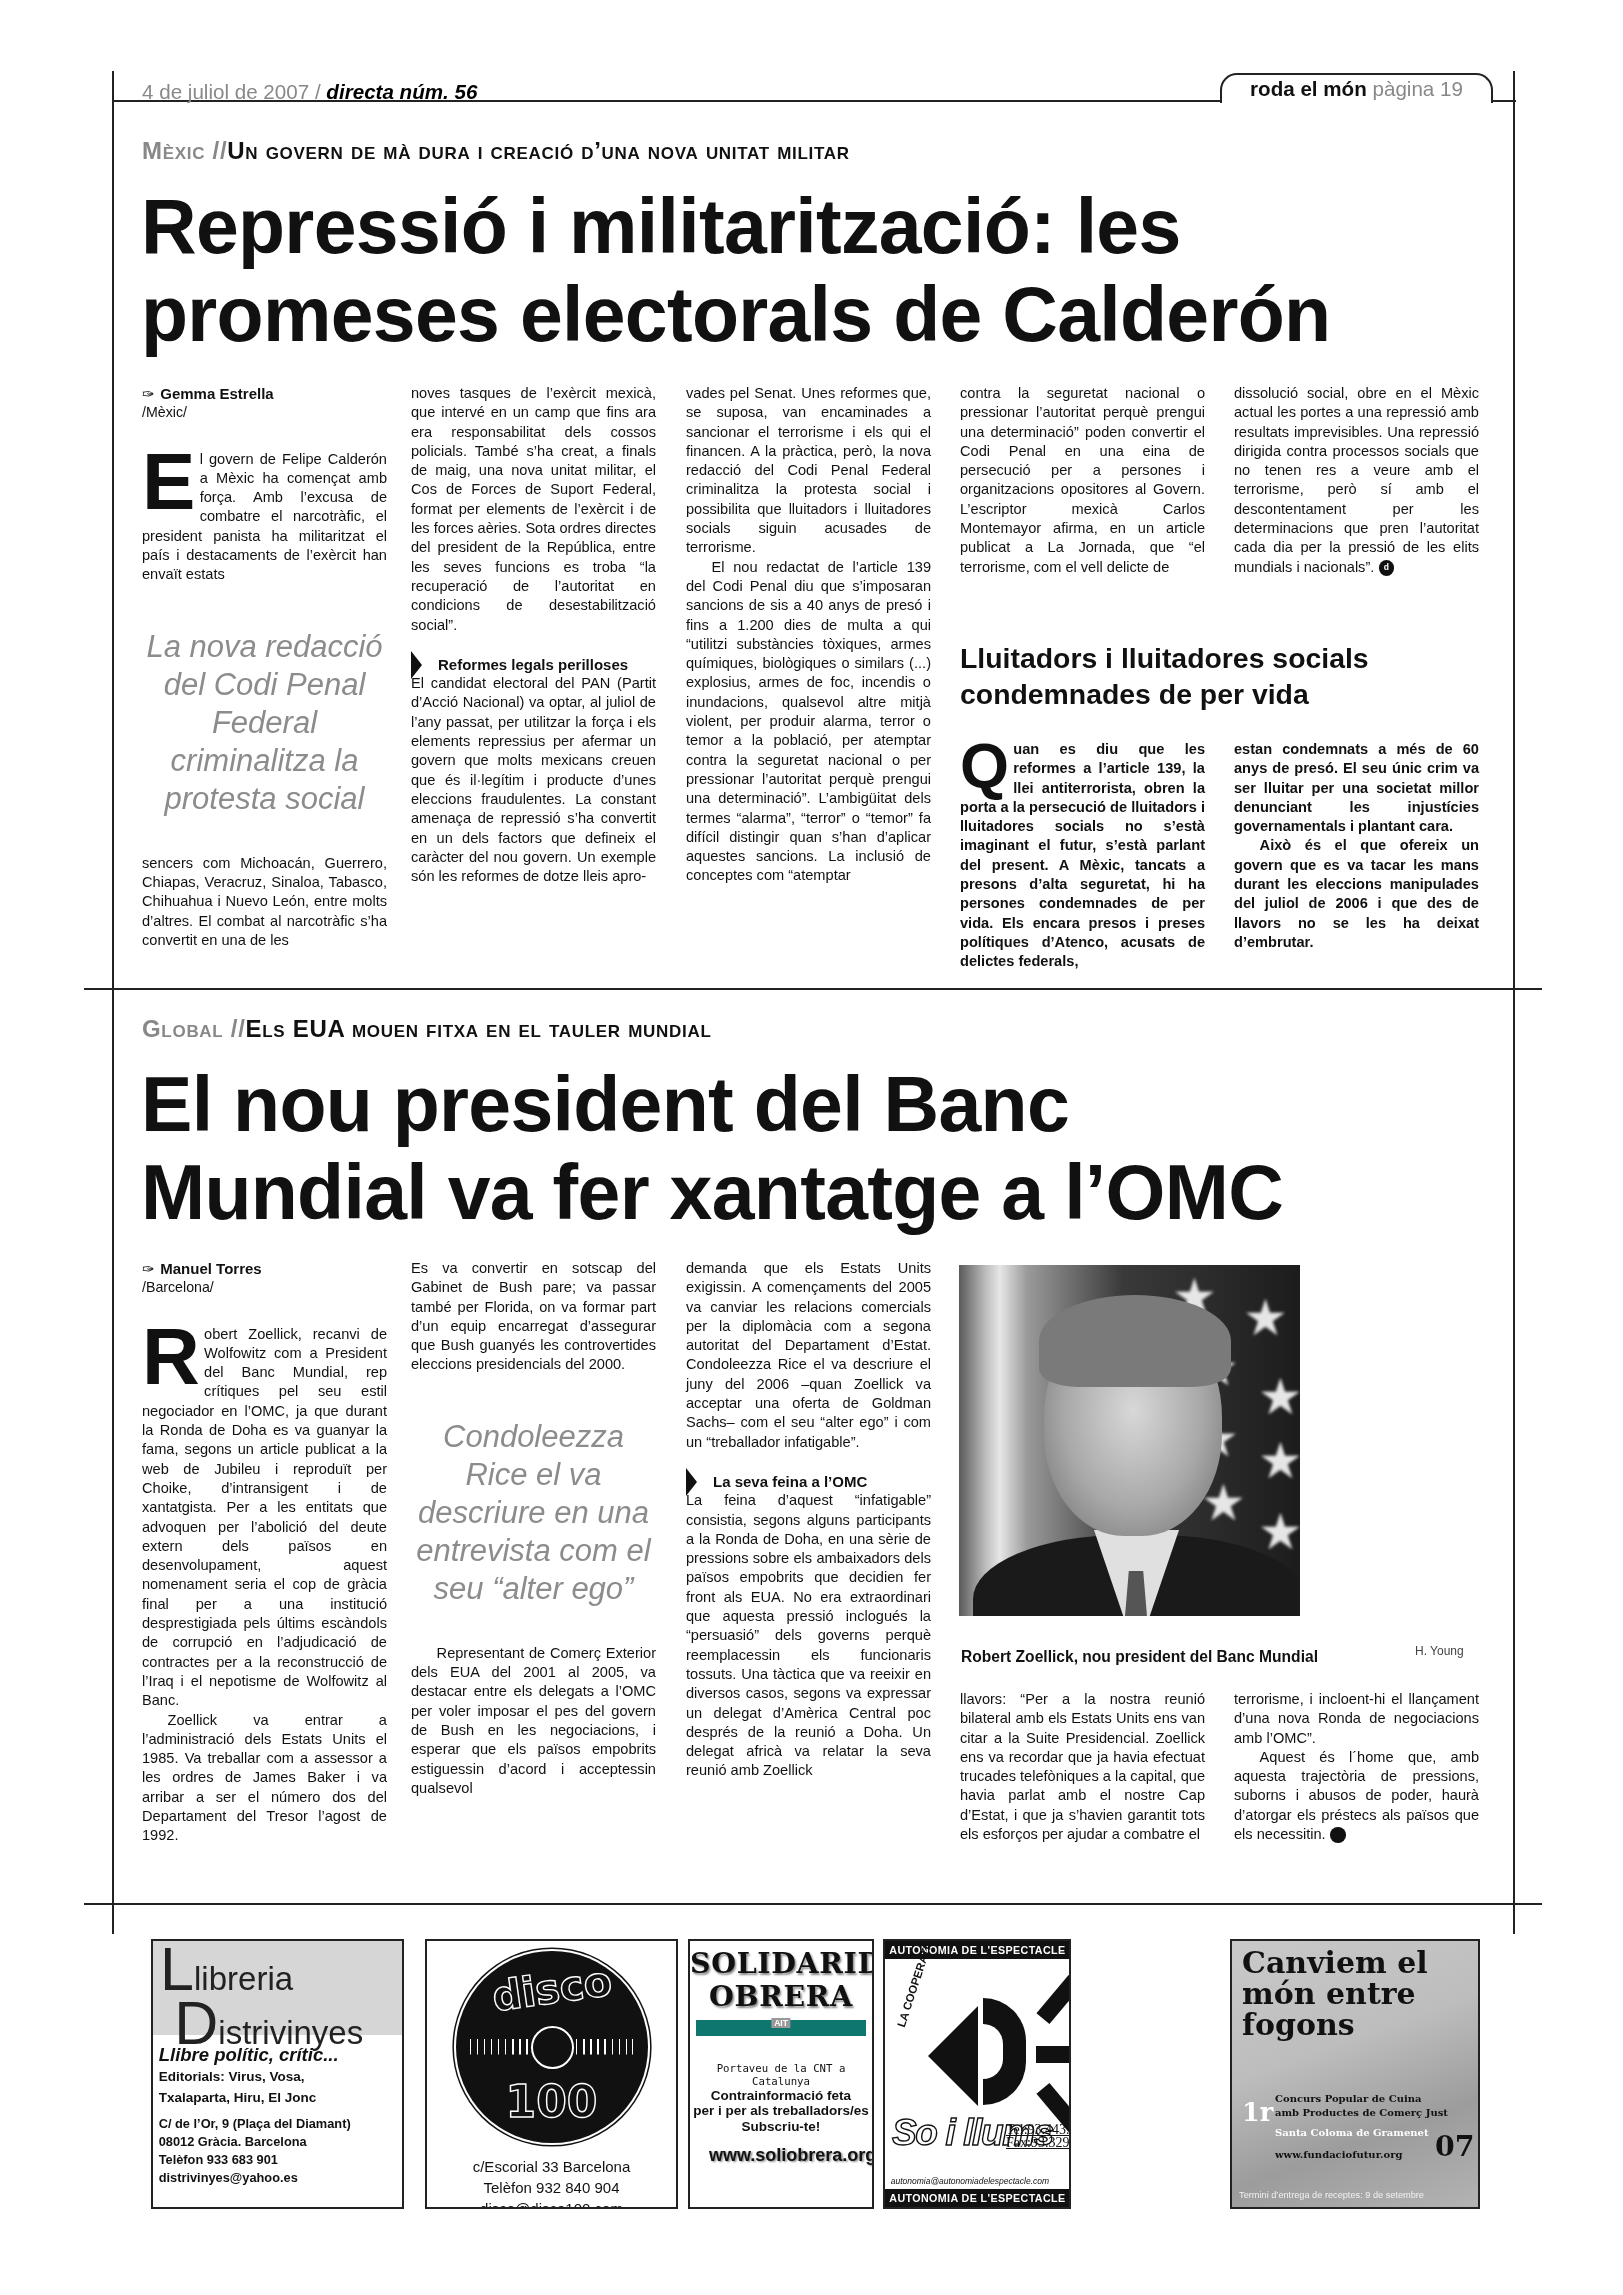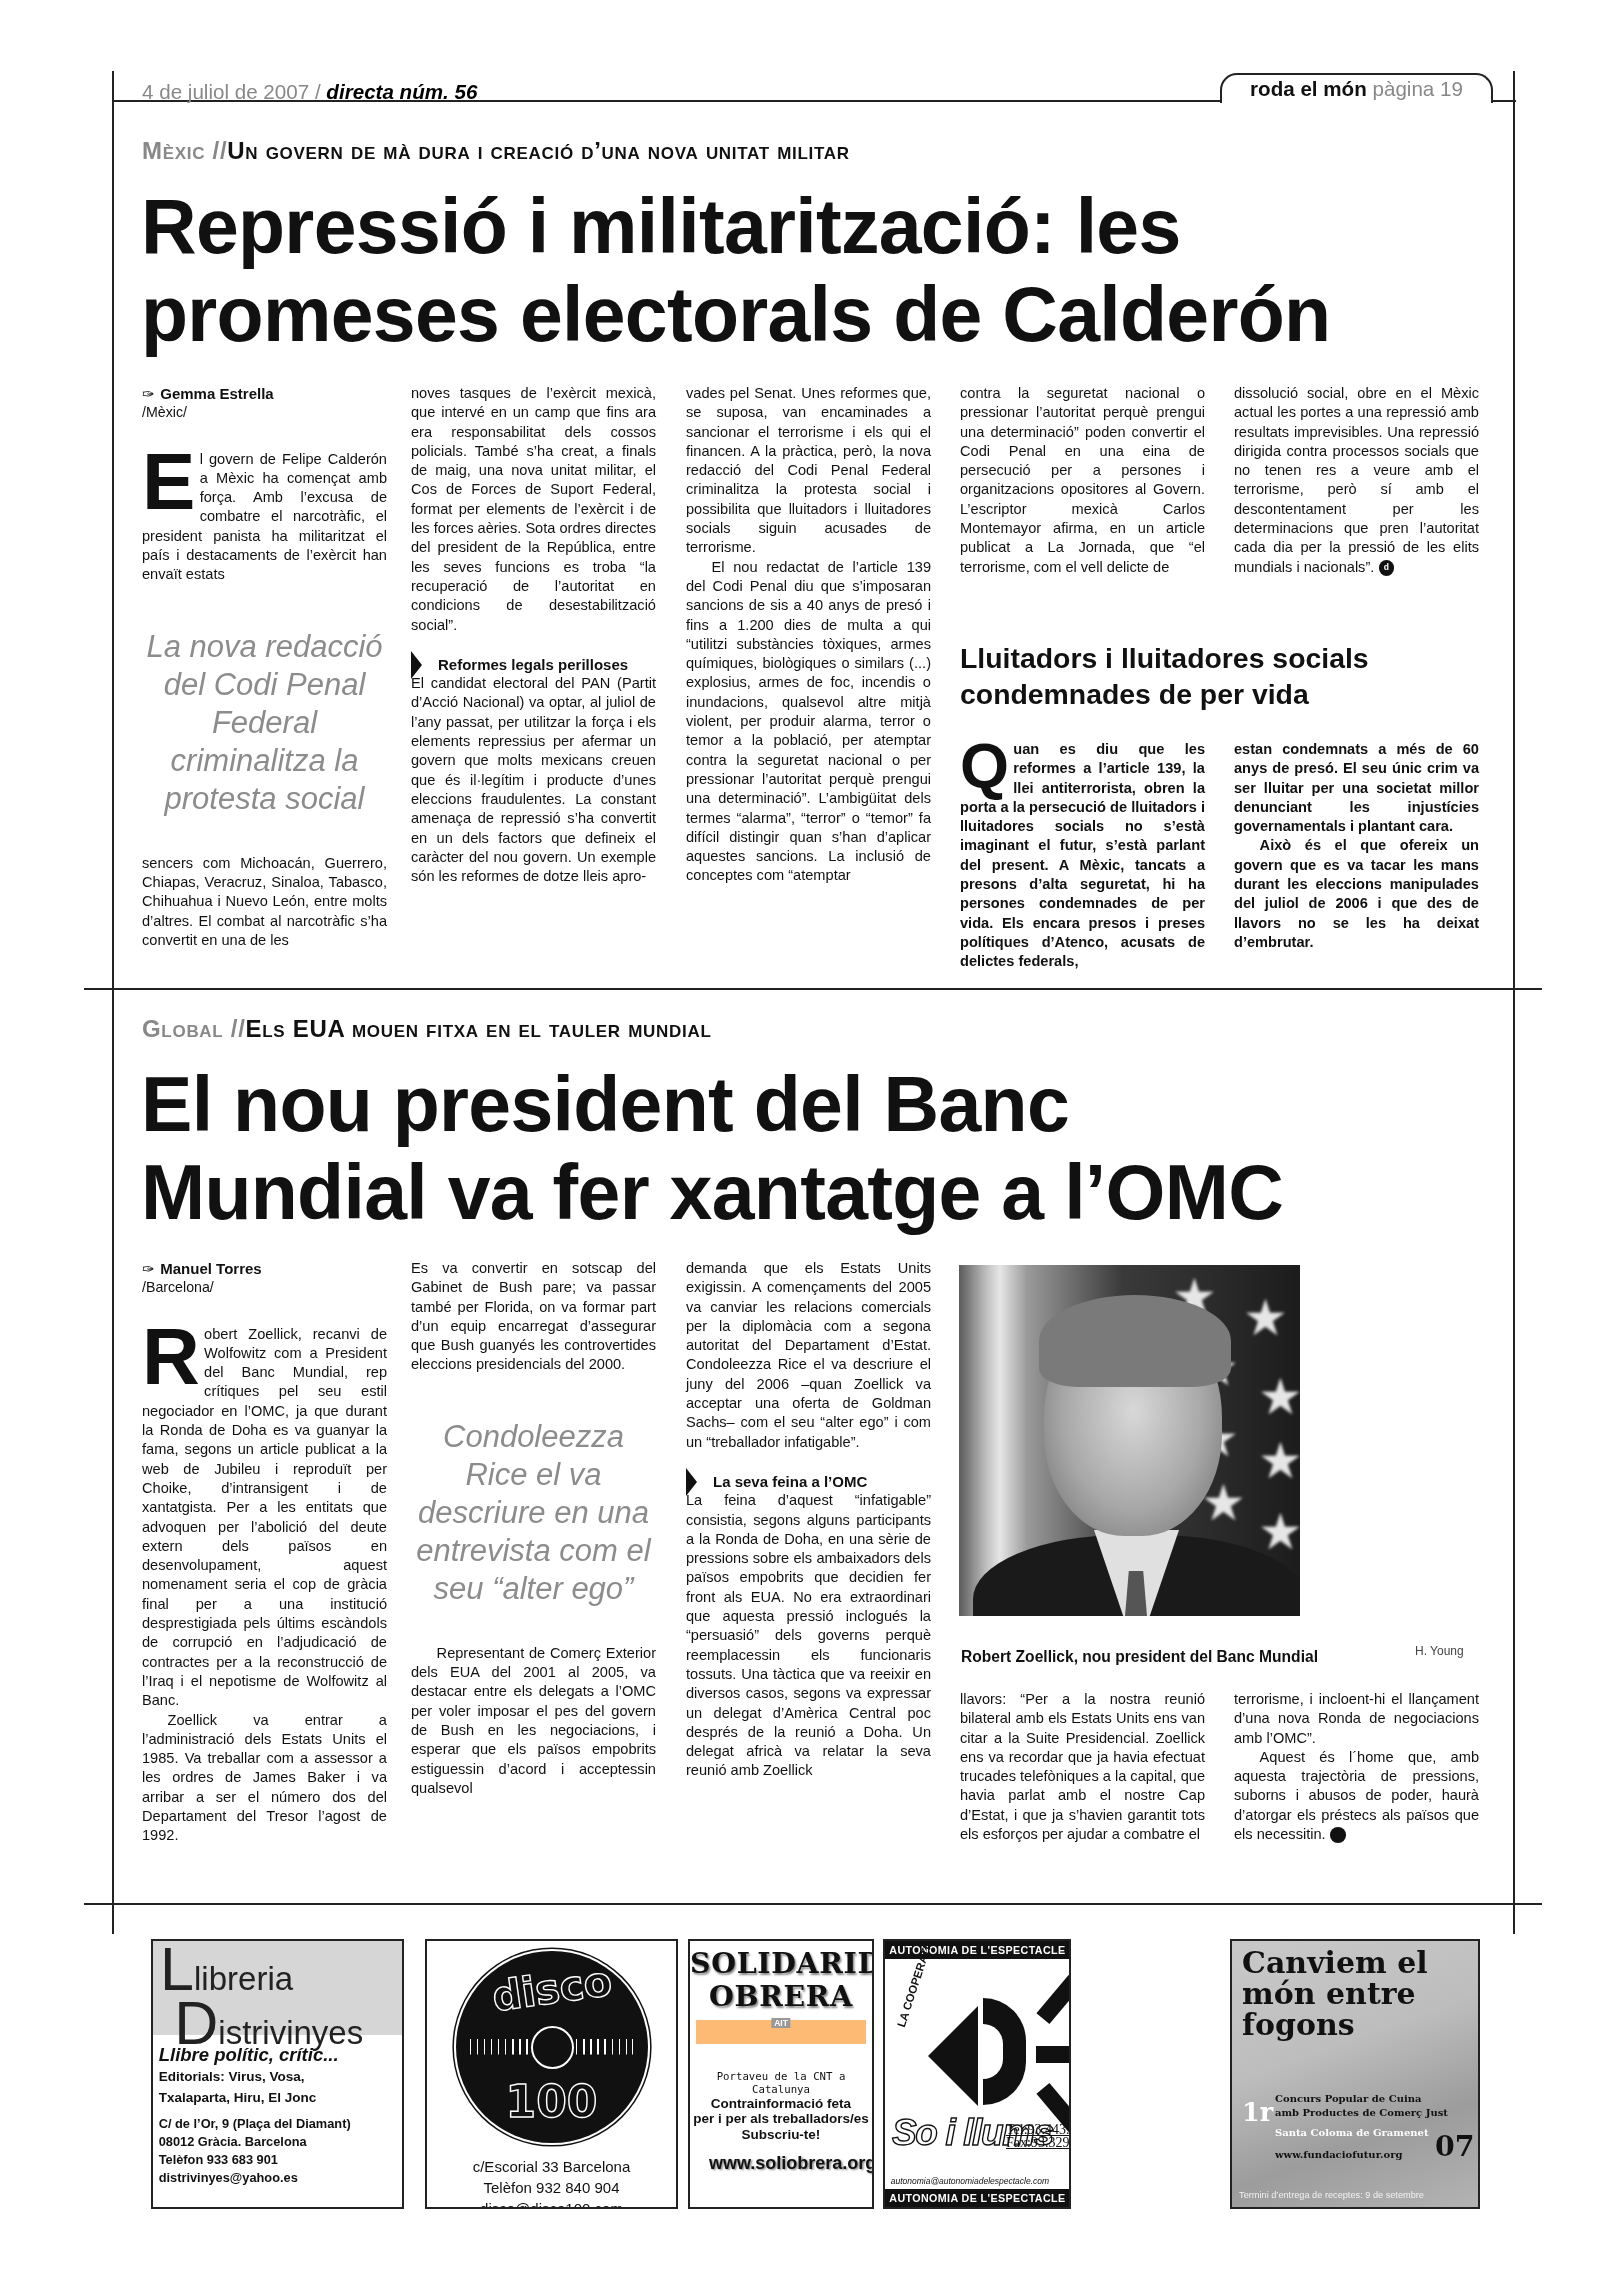--- a/index.html
+++ b/index.html
@@ -69,21 +69,21 @@
   .ad2 { left: 425px; width: 253px; text-align: center; }
   .ad2 .disc { width: 192px; height: 192px; border-radius: 50%; background: #111; margin: 10px auto 0; position: relative; box-shadow: 0 0 0 2.1px #fff, 0 0 0 3.6px #111; }
   .ad2 .disc .txt1 { position: absolute; left: 0; right: 0; top: 14.2px; color: #111; -webkit-text-stroke: 1.4px #fff; font-size: 41px; font-family: "DejaVu Sans", sans-serif; font-weight: bold; transform: rotate(-8deg); }
   .ad2 .disc .txt2 { position: absolute; left: 0; right: 0; top: 125px; color: #111; -webkit-text-stroke: 1.4px #fff; font-size: 44px; font-family: "DejaVu Sans", sans-serif; font-weight: bold; }
   .ad2 .disc .hole { position: absolute; left: 75px; top: 75px; width: 43px; height: 43px; border-radius: 50%; border: 2.8px double #fff; }
   .ad2 .disc .grooves { position: absolute; left: 14.2px; right: 14.2px; top: 88px; height: 15.6px; border-left: 1.4px solid #fff; border-right: 1.4px solid #fff; background: repeating-linear-gradient(90deg, transparent 0 5.7px, #fff 5.7px 7.1px); clip-path: polygon(0 0, 38% 0, 38% 100%, 0 100%, 0 0, 62% 0, 100% 0, 100% 100%, 62% 100%, 62% 0); }
   .ad2 .info { font-size: 15px; line-height: 21.3px; margin-top: 12.8px; color: #111; }
 
   .ad3 { left: 688px; width: 186px; text-align: center; }
   .ad3 .logo { font-family: "DejaVu Serif", serif; font-weight: bold; font-size: 28.4px; line-height: 33px; color: #111; text-shadow: 1.4px 2.1px 2.1px #888; margin-top: 5.7px; letter-spacing: 0.7px; }
-  .ad3 .bar { height: 24px; background: #fdba74; margin: 7.1px 5.7px 2.8px; position: relative; }
+  .ad3 .bar { height: 16px; background: #0f766e; margin: 7.1px 5.7px 2.8px; position: relative; }
   .ad3 .bar span { position: absolute; left: 50%; top: -2.1px; transform: translateX(-50%); background: #999; color: #fff; font-size: 8.5px; padding: 0 2.8px; font-weight: bold; }
   .ad3 .l1 { font-family: "DejaVu Sans Mono", monospace; font-size: 10.7px; margin-top: 26px; }
   .ad3 .l2 { font-weight: bold; font-size: 13.5px; line-height: 15.6px; }
   .ad3 .url { font-weight: bold; font-size: 18px; margin-top: 10px; text-shadow: 1.4px 1.4px 2.1px #888; margin-left: 19px; }
 
   .ad4 { left: 883px; width: 188px; }
   .ad4 .band { background: #111; color: #fff; font-weight: bold; font-size: 10.7px; padding: 2.8px 4.3px; white-space: nowrap; letter-spacing: 0.4px; }
   .ad4 .band.bottom { position: absolute; bottom: 0; left: 0; right: 0; }
   .ad4 .coop { position: absolute; left: 10px; top: 84px; font-size: 11.4px; font-weight: bold; transform: rotate(-72deg); transform-origin: left top; white-space: nowrap; }
   .ad4 .tri { position: absolute; left: 43px; top: 65px; width: 0; height: 0; border-top: 50px solid transparent; border-bottom: 50px solid transparent; border-right: 50px solid #111; }

